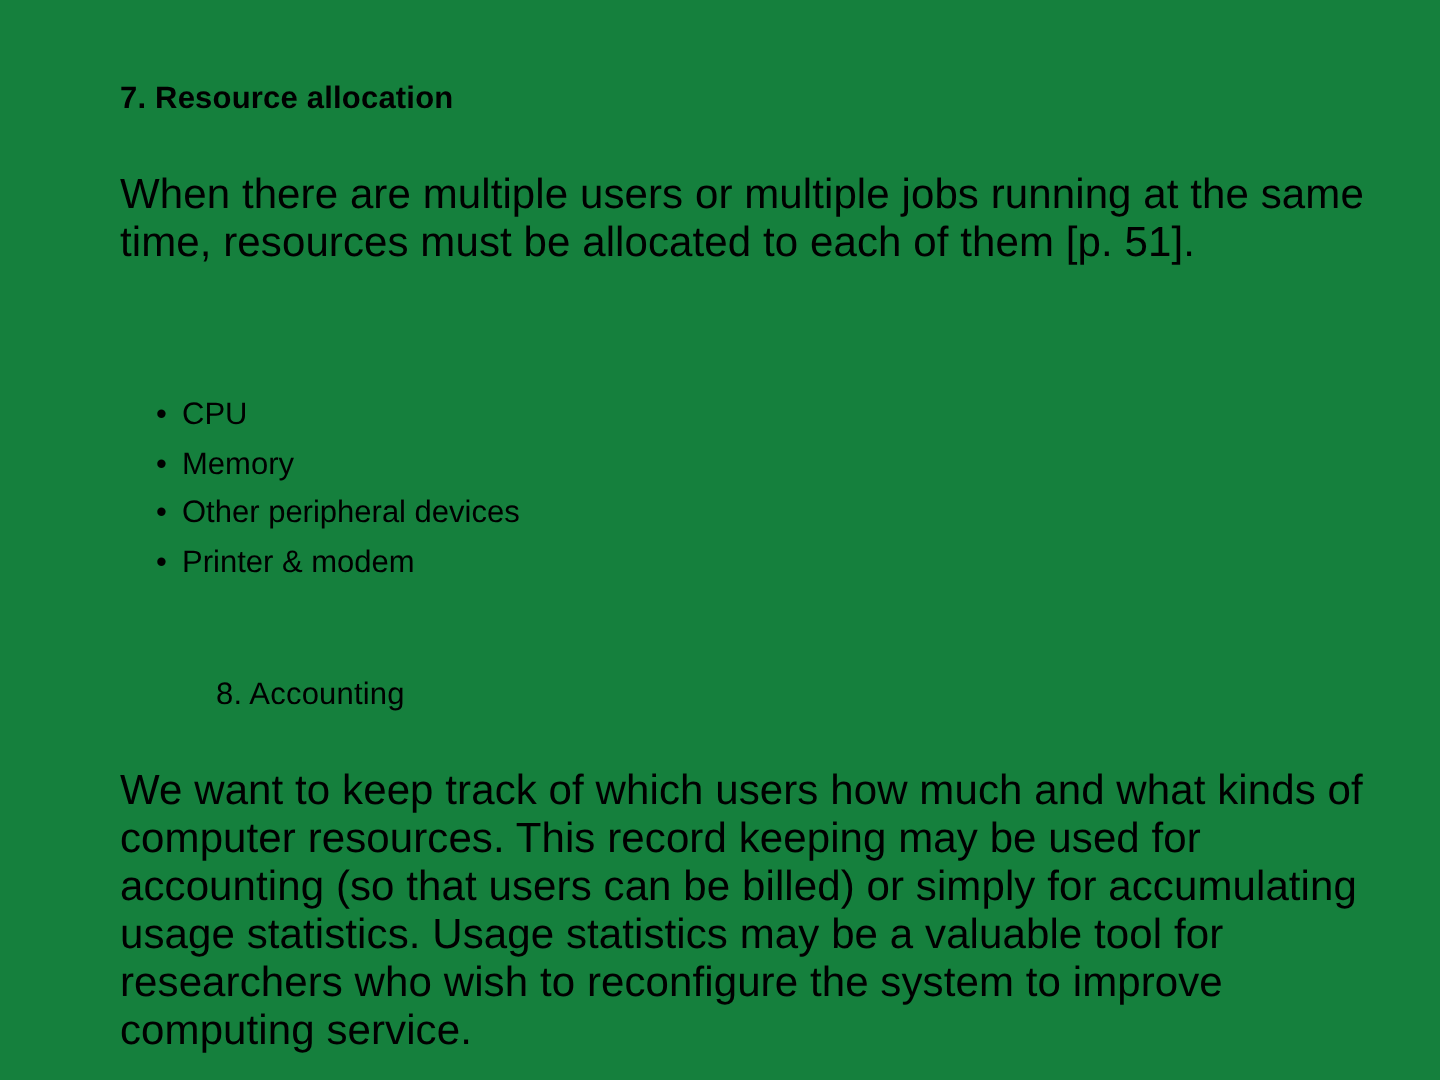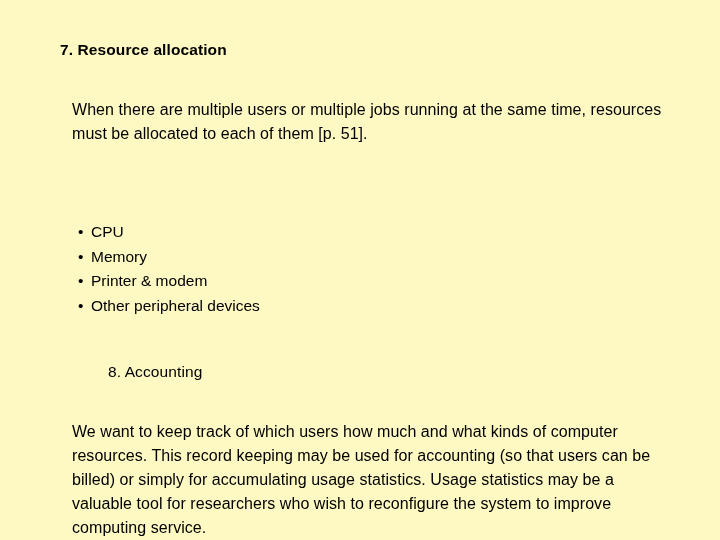--- a/index.html
+++ b/index.html
@@ -11,21 +11,21 @@
     height: 540px;
     background: #ffffff;
     font-family: "Liberation Sans", sans-serif;
     color: #000000;
     overflow: hidden;
   }
   .slide {
     position: relative;
     width: 720px;
     height: 540px;
-    background: #fef9c3;
+    background: #15803d;
     box-sizing: border-box;
     padding: 0;
   }
   .content {
     position: absolute;
     left: 60px;
     top: 38px;
     width: 625px;
   }
   .section-heading {
@@ -36,25 +36,25 @@
     letter-spacing: 0.1px;
   }
   .section-heading.bold {
     font-weight: bold;
   }
   .section-heading.regular {
     font-weight: normal;
     margin-left: 48px;
   }
   .paragraph {
-    font-size: 16px;
+    font-size: 21px;
     line-height: 24px;
     font-weight: normal;
     color: #000000;
-    margin: 12px;
+    margin: 0;
     letter-spacing: 0.05px;
   }
   .subheading {
     font-size: 15.5px;
     line-height: 24px;
     font-weight: normal;
     color: #000000;
     margin: 0;
   }
   .bullet-list {
@@ -102,24 +102,24 @@
     <div class="gap-after-resources"></div>
 
     <ul class="bullet-list">
       <li class="bullet-item">
         <span class="bullet-glyph">•</span><span>CPU</span>
       </li>
       <li class="bullet-item">
         <span class="bullet-glyph">•</span><span>Memory</span>
       </li>
       <li class="bullet-item">
-        <span class="bullet-glyph">•</span><span>Printer &amp; modem</span>
+        <span class="bullet-glyph">•</span><span>Other peripheral devices</span>
       </li>
       <li class="bullet-item">
-        <span class="bullet-glyph">•</span><span>Other peripheral devices</span>
+        <span class="bullet-glyph">•</span><span>Printer &amp; modem</span>
       </li>
     </ul>
 
     <div class="gap-after-bullets"></div>
 
     <h2 class="section-heading regular">8. Accounting</h2>
 
     <div class="gap-after-heading8"></div>
 
     <p class="paragraph">We want to keep track of which users how much and what kinds of computer resources. This record keeping may be used for accounting (so that users can be billed) or simply for accumulating usage statistics. Usage statistics may be a valuable tool for researchers who wish to reconfigure the system to improve computing service.</p>

